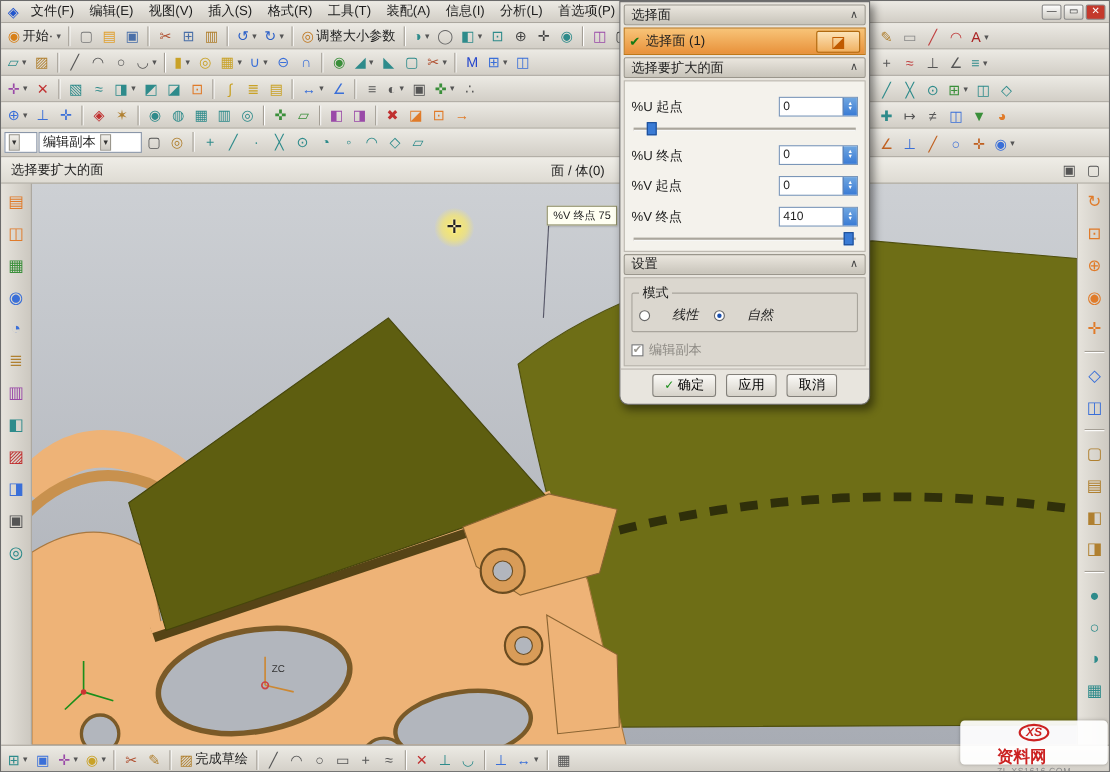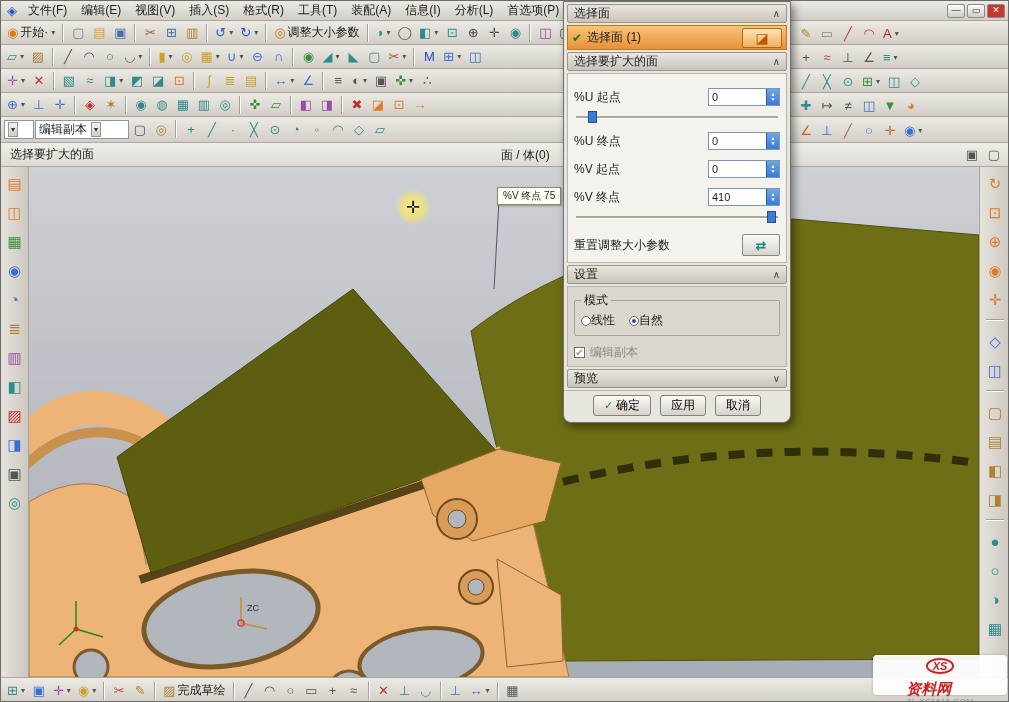--- a/index.html
+++ b/index.html
@@ -65,33 +65,33 @@
   .spin-btns{width:13px;height:16px;display:flex;flex-direction:column;align-items:center;justify-content:center;background:linear-gradient(#6fa6e0,#3a7bd5);color:#fff;font-size:5px;line-height:1.1;border-left:1px solid #2a5fa8;}
   .slider{position:relative;height:12px;margin:4px 2px 0 2px;}
   .slider .track{position:absolute;left:0;right:0;top:5px;height:3px;background:#aaa69c;border-bottom:1px solid #fff;}
   .slider .handle{position:absolute;top:0;width:9px;height:12px;background:var(--accent-blue);border:1px solid #1d4e96;}
   .reset-row{display:flex;align-items:center;justify-content:space-between;margin-top:10px;height:24px;}
   .reset-btn{width:38px;height:22px;display:inline-flex;align-items:center;justify-content:center;background:linear-gradient(#fbfaf7,#d8d4cb);border:1px solid #888;border-radius:2px;}
   .reset-btn .glyph{color:#0e8a8a;font-weight:bold;font-size:13px;}
   .modebox{border:1px solid #a8a49c;border-radius:2px;padding:3px 6px 6px 6px;background:#dbd7cf;}
   .modebox legend{font-size:12px;padding:0 3px;}
   .radio-rows{display:flex;gap:14px;}
-  .radio-row{display:inline-flex;align-items:center;gap:0;font-size:12px;}
+  .radio-row{display:inline-flex;align-items:center;gap:20px;font-size:12px;font-style:italic;}
   .radio{width:10px;height:10px;border-radius:50%;border:1px solid #666;background:#fff;position:relative;}
   .radio.on::after{content:"";position:absolute;left:2px;top:2px;width:4px;height:4px;border-radius:50%;background:#1a4fae;}
   .settings .chk-row{margin-top:7px;}
   .dlg-footer{height:30px;display:flex;align-items:center;justify-content:center;gap:9px;border-top:1px solid #b8b4ac;margin-top:2px;}
   .dlg-footer button{height:21px;padding:0 10px;display:inline-flex;align-items:center;gap:3px;background:linear-gradient(#fbfaf7,#d6d2c9);border:1px solid #83807a;border-radius:3px;font-size:12px;}
   .okg{color:#1a8f1a;font-weight:bold;font-size:11px;}
 
   
   .watermark{position:absolute;left:872px;top:654px;width:134px;height:40px;z-index:60;background:rgba(255,255,255,.93);border-radius:4px;display:flex;align-items:center;gap:6px;padding:3px 6px;box-shadow:0 0 3px rgba(0,0,0,.25);flex-direction:column;}
   .wm-logo{width:28px;height:28px;border-radius:50%;border:2px solid #cc2222;color:#cc2222;display:flex;align-items:center;justify-content:center;font-style:italic;font-weight:bold;font-size:11px;}
   .wm-col{display:flex;flex-direction:column;line-height:1.15;}
-  .wm-title{color:#cc2222;font-weight:bold;font-size:15px;font-style:italic;}
+  .wm-title{color:#cc2222;font-weight:bold;font-size:15px;}
   .wm-url{color:#8a8a8a;font-size:8px;letter-spacing:.5px;}
 </style>
 </head>
 <body>
 
 <div class="app" data-name="nx-application-window">
 
   <div class="bar" style="left:0;top:0;width:1009px;height:20px;" data-name="menu-bar">
     <span class="glyph" style="color:#2255cc;margin:0 3px;" data-name="app-icon">◈</span>
     <span style="display:flex;" data-name="menu-items">
@@ -816,26 +816,20 @@
             <span>▲</span>
               <span>▼</span>
           </span>
         </span>
       </div>
       <div class="slider" data-name="v-end-slider">
         <span class="track"></span>
           <span class="handle" style="left:calc(100% - 11px);" data-name="slider-handle"></span>
       </div>
 
-      <div class="reset-row" data-name="reset-row">
-        <span class="lbl" data-name="reset-label">重置调整大小参数</span>
-        <button class="reset-btn" data-name="reset-parameters-button">
-          <span class="glyph" data-name="reset-icon">⇄</span>
-        </button>
-      </div>
     </div>
 
     <div class="dlg-hdr" data-name="settings-group-header">
       <span class="lbl" data-name="settings-group-title">设置</span>
       <span class="caret" data-name="collapse-caret-icon">∧</span>
     </div>
     <div class="panel settings" data-name="settings-panel">
       <fieldset class="modebox" data-name="mode-groupbox">
         <legend data-name="mode-label">模式</legend>
         <div class="radio-rows">
@@ -850,24 +844,20 @@
         </div>
       </fieldset>
       <label class="chk-row disabled" data-name="edit-copy-checkbox">
         <span class="chk" data-name="checkbox-checked-icon">
             <span class="tick">✔</span>
           </span>
         <span class="lbl">编辑副本</span>
       </label>
     </div>
 
-    <div class="dlg-hdr" data-name="preview-group-header">
-      <span class="lbl" data-name="preview-group-title">预览</span>
-      <span class="caret" data-name="expand-caret-icon">∨</span>
-    </div>
 
     <div class="dlg-footer" data-name="dialog-footer">
       <button data-name="ok-button">
         <span class="okg" data-name="ok-check-icon">✓</span>
         <span>确定</span>
       </button>
       <button data-name="apply-button">
           <span>应用</span>
         </button>
       <button data-name="cancel-button">

